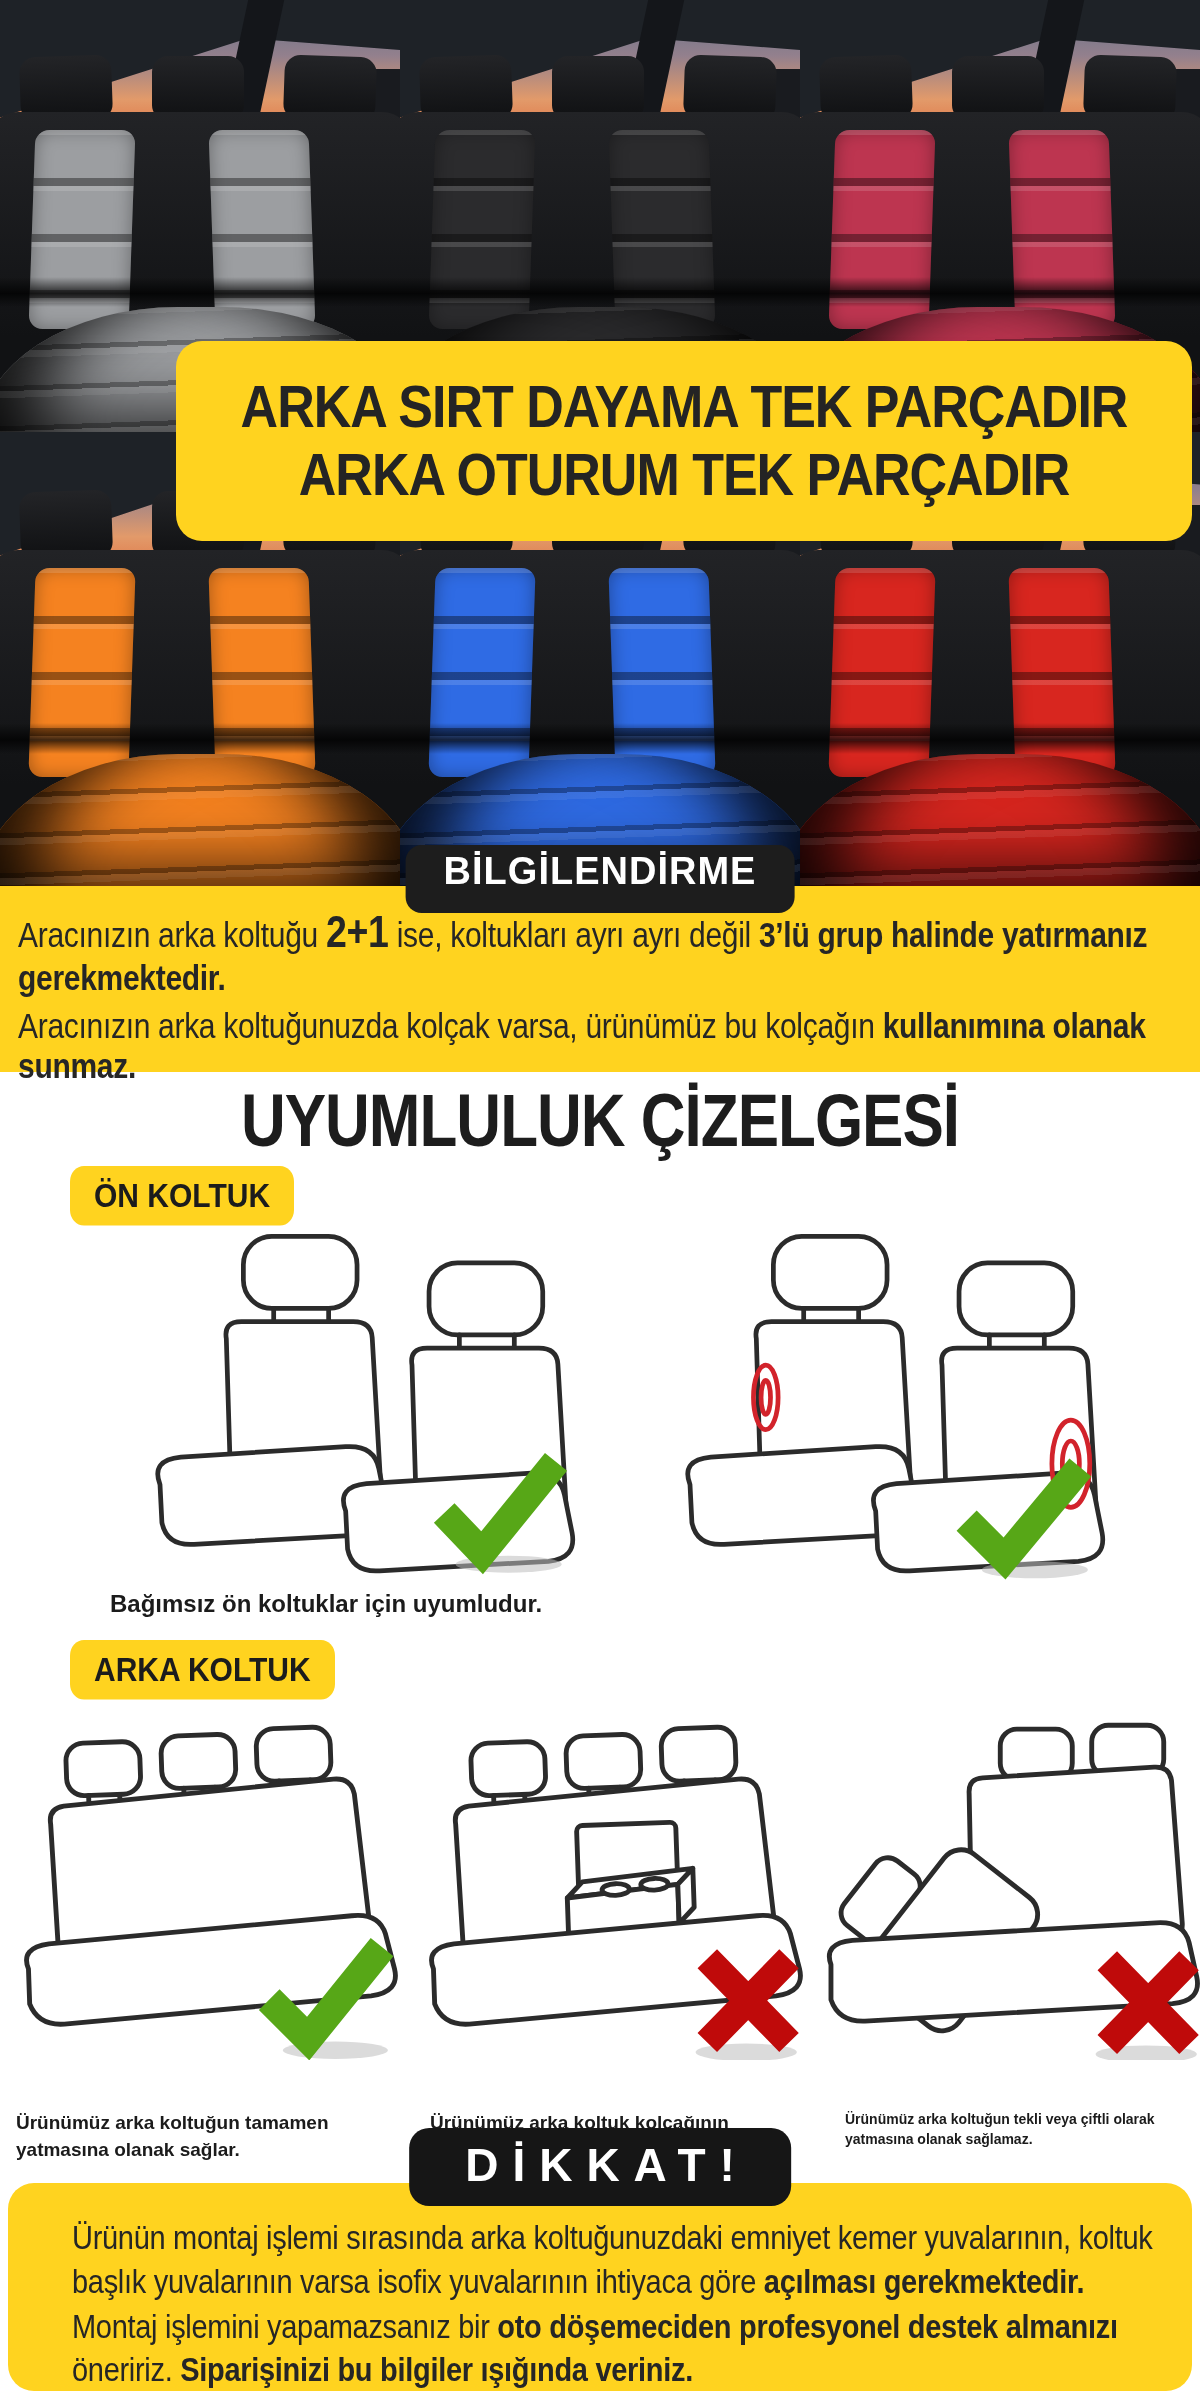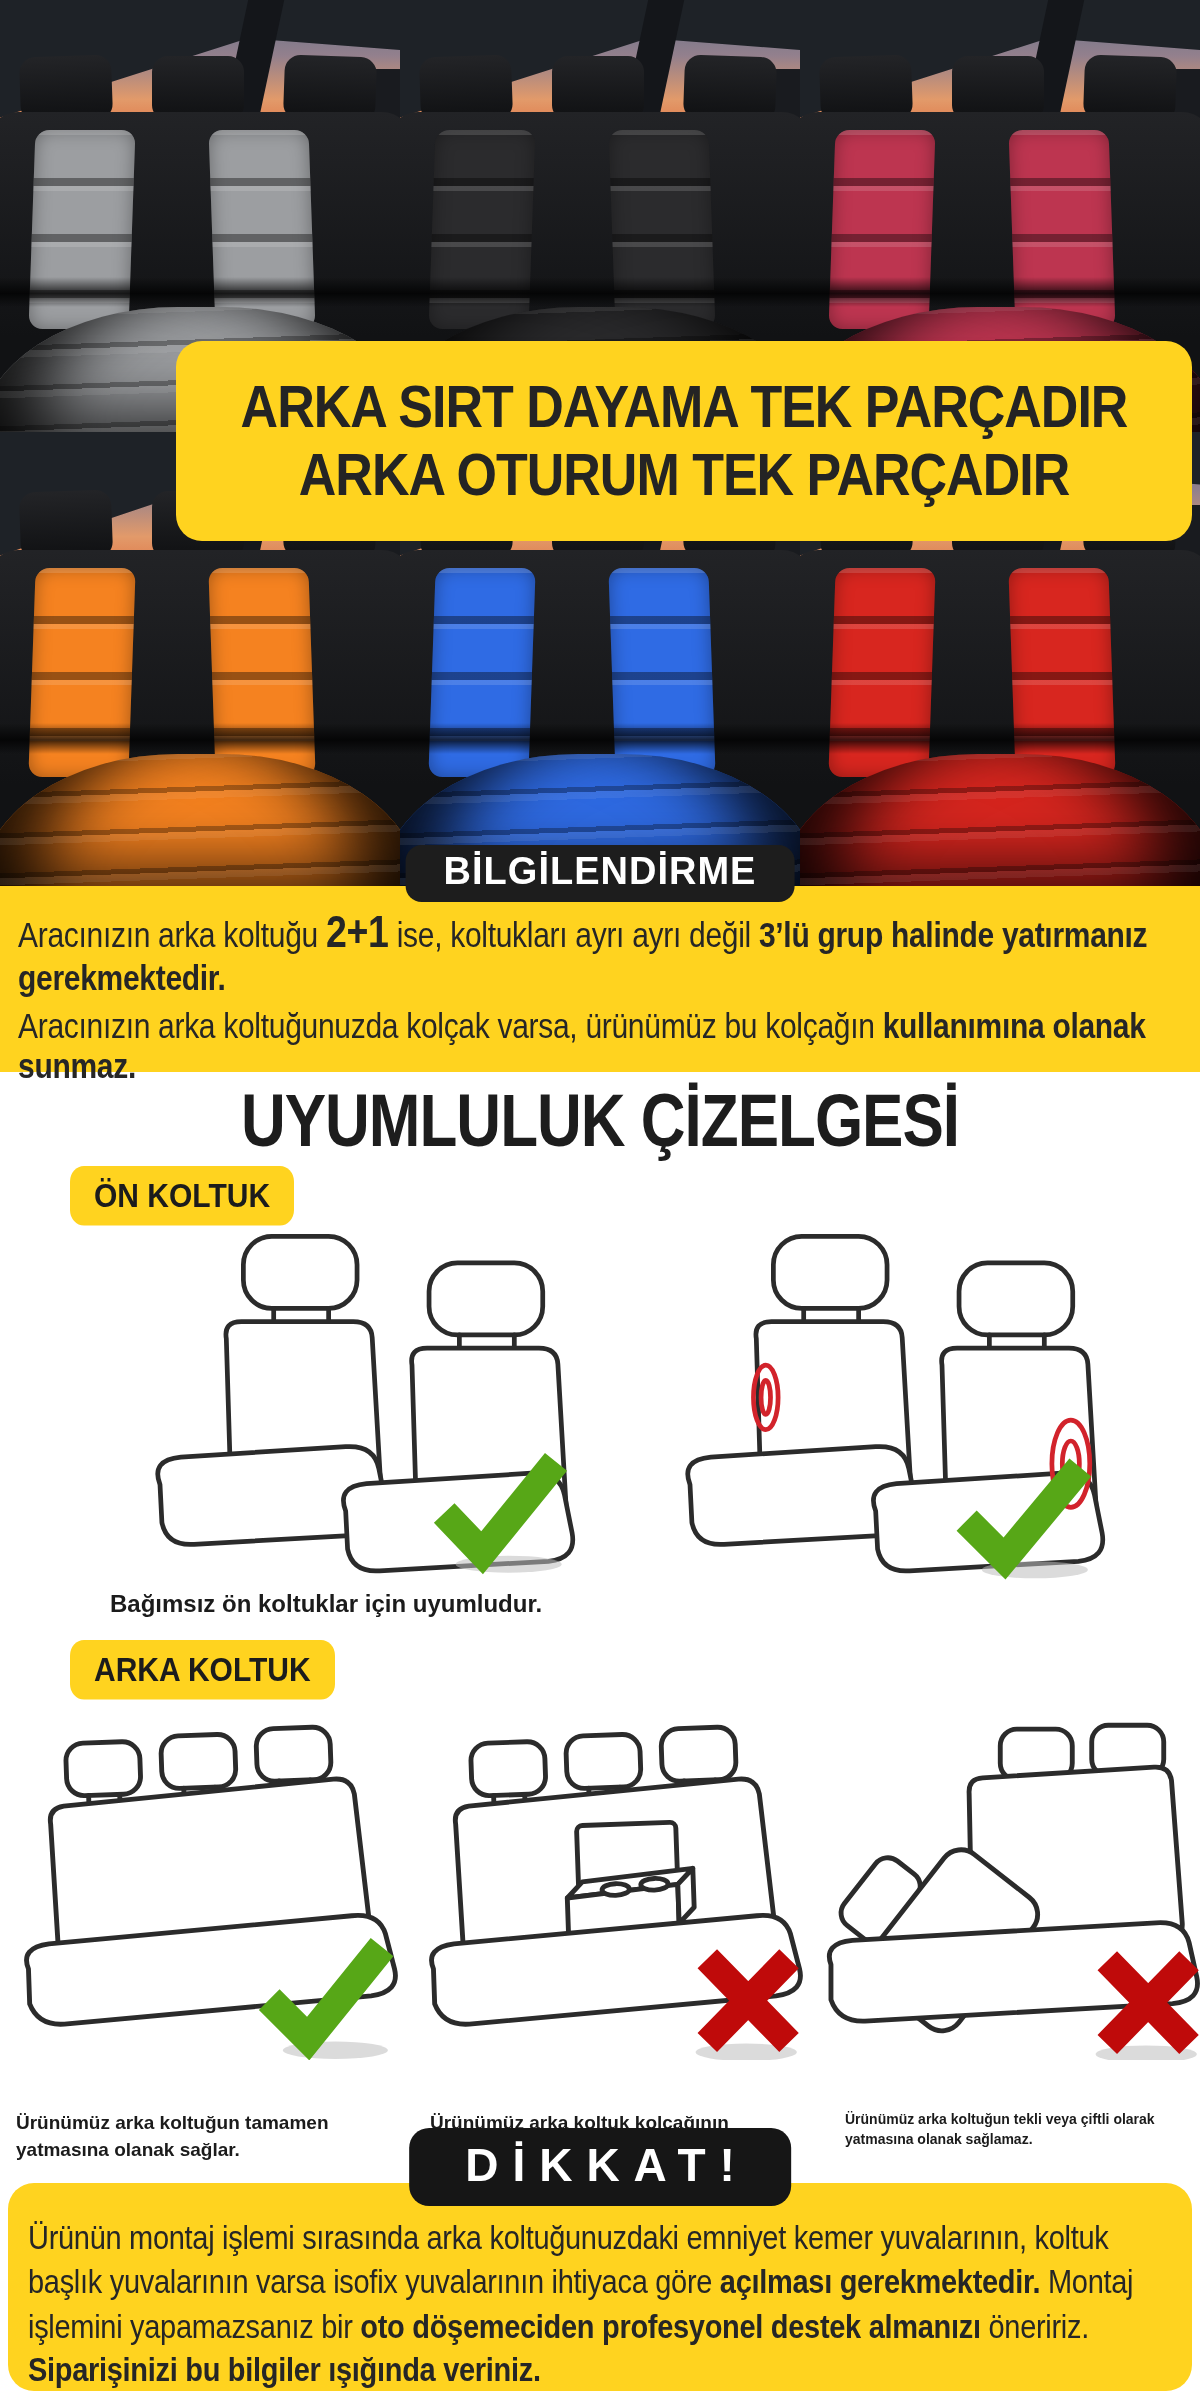--- a/index.html
+++ b/index.html
@@ -43,21 +43,21 @@
 
   
   .banner{position:absolute;left:176px;top:341px;width:1016px;height:200px;background:var(--yellow);
       border-radius:26px;display:flex;flex-direction:column;justify-content:center;align-items:center;z-index:5;}
   .banner .bl{font-weight:bold;font-size:52px;line-height:1.3;letter-spacing:-1px;color:#242424;
       transform:scaleY(1.15);transform-origin:center;white-space:nowrap;}
 
   
   .info-badge{position:absolute;top:845px;left:50%;transform:translateX(-50%);z-index:6;
       background:#1d1d1d;color:#fff;font-weight:bold;font-size:38px;letter-spacing:1px;
-      padding:5px 38px 9px;border-radius:16px;}
+      padding:5px 38px 20px;border-radius:16px;}
   .warn-badge{position:absolute;top:2128px;left:50%;transform:translateX(-50%);z-index:6;
       background:#161616;color:#fff;font-weight:bold;font-size:46px;letter-spacing:14px;
       padding:10px 42px 14px 56px;border-radius:20px;}
   .section-badge{position:absolute;left:70px;background:var(--yellow);color:#1c1c1c;
       font-weight:bold;font-size:30px;padding:10px 24px;border-radius:14px;transform:scaleY(1.1);transform-origin:top left;}
   #badge-on{top:1166px;}
   #badge-arka{top:1640px;}
 
   
   .info-section{position:absolute;top:886px;left:0;width:1200px;height:186px;background:var(--yellow);}
@@ -79,21 +79,21 @@
   .capf{top:1588px;font-size:24px;line-height:1.35;}
   #capf1{left:110px;width:470px;text-align:left;}
   #capf2{left:645px;width:500px;}
   .capr{top:2078px;font-size:19px;line-height:1.42;margin-top:32px;}
   #capr1{left:16px;width:400px;}
   #capr2{left:430px;width:400px;}
   #capr3{left:845px;width:352px;font-size:14px;}
 
   
   .bottom-panel{position:absolute;left:8px;right:8px;top:2183px;bottom:9px;background:var(--yellow);
-      border-radius:26px;z-index:3;}
+      border-radius:26px;z-index:3;padding-left:44px;}
   .bottom-text{padding:30px 26px 0 20px;font-size:29px;line-height:1.36;letter-spacing:-0.3px;color:#262626;
       transform:scaleY(1.12);transform-origin:top left;}
   .bottom-text p{margin:0;}
 
   :root{--yellow:#FFD31F;--ringred:#d2232b;}
 </style>
 </head>
 <body>
 
 <div id="page">

